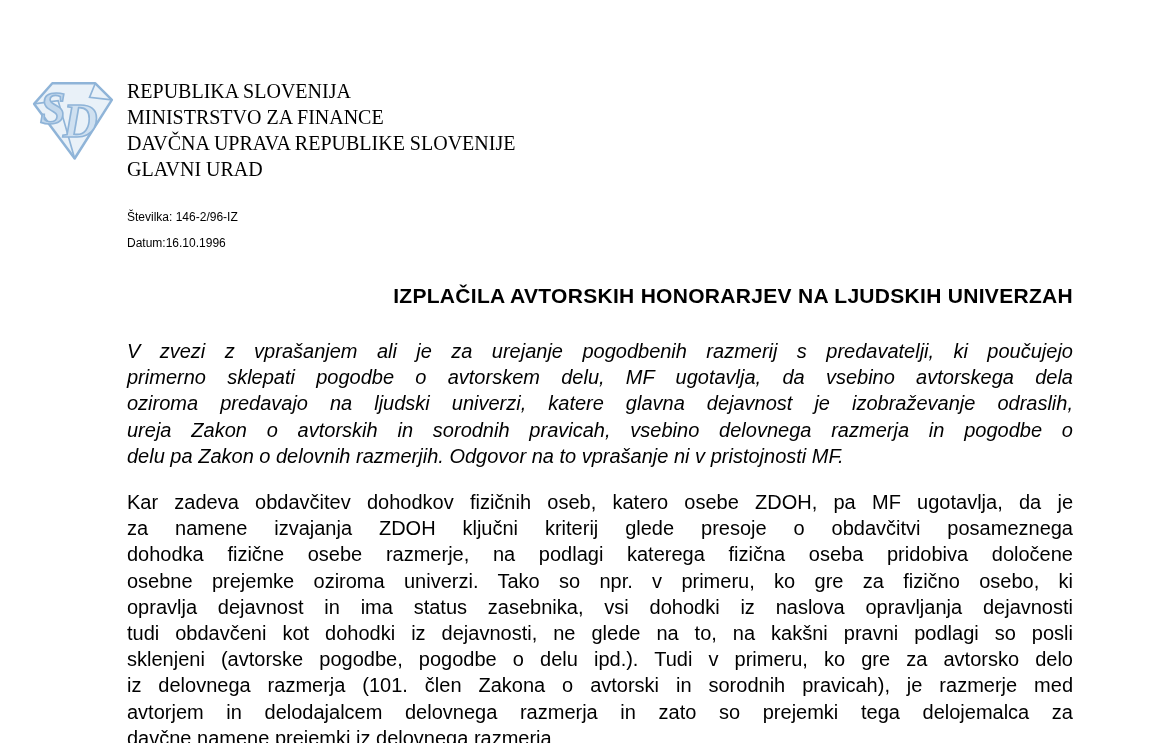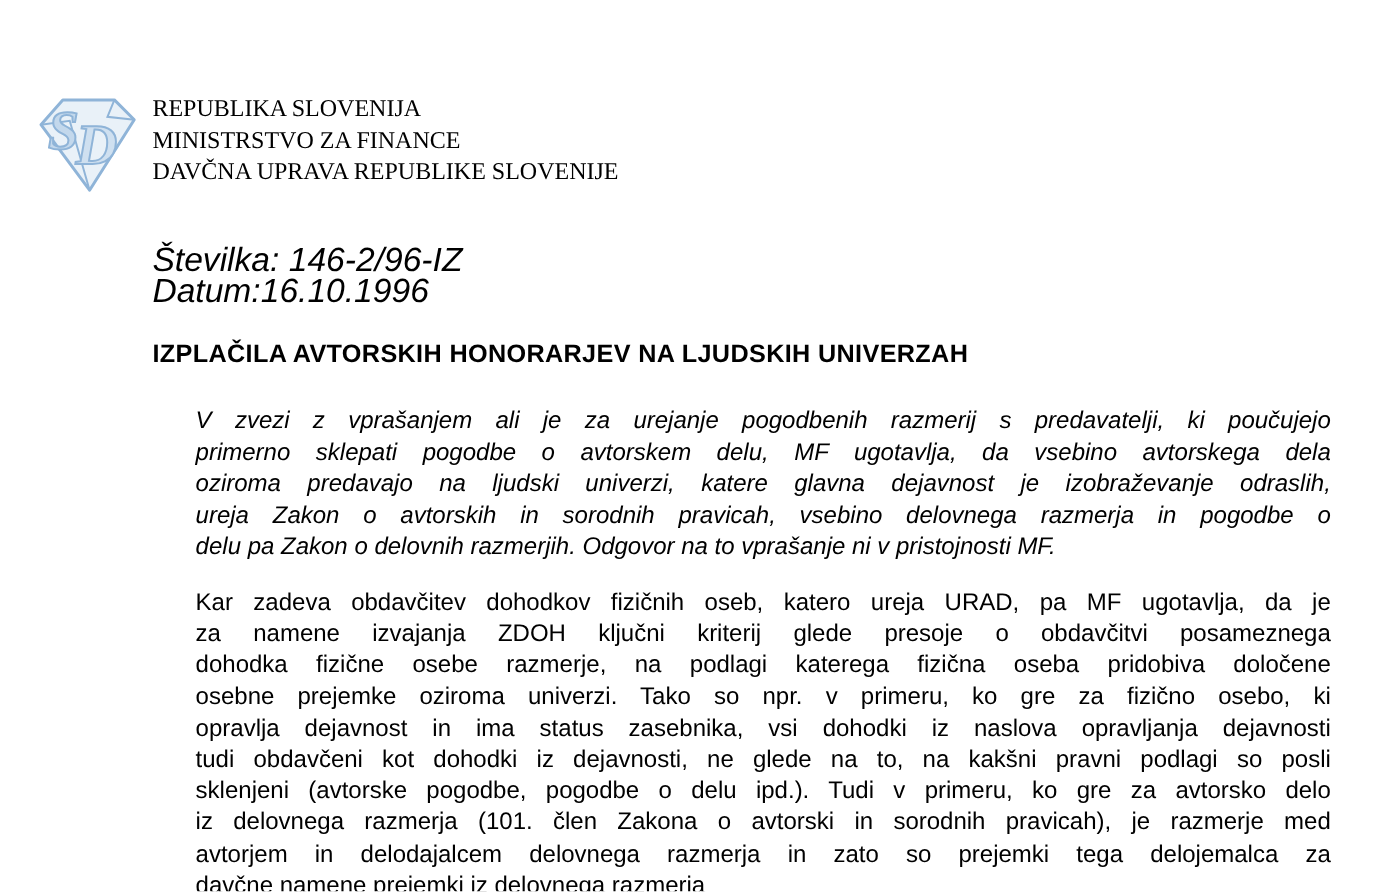--- a/index.html
+++ b/index.html
@@ -30,42 +30,40 @@
     top: 78px;
     font-size: 20px;
     line-height: 26px;
     white-space: nowrap;
     font-family: Liberation Serif, serif;
   }
   .doc-meta {
     position: absolute;
     left: 127px;
     top: 204px;
-    font-size: 28px;
+    font-size: 12px;
     line-height: 26px;
     white-space: nowrap;
-    font-style: italic;
   }
   .doc-title {
     position: absolute;
     left: 127px;
     top: 284px;
     width: 946px;
-    text-align: left;
+    text-align: right;
     font-size: 21px;
     font-weight: bold;
     letter-spacing: 0.3px;
     white-space: nowrap;
   }
   .para {
     position: absolute;
     left: 127px;
     width: 946px;
     font-size: 20px;
-    margin-left: 36px;
   }
   .para-intro {
     top: 338px;
     font-style: italic;
   }
   .para-body {
     top: 489px;
   }
   .line {
     height: 26.2px;
@@ -93,39 +91,40 @@
       <text x="12" y="62" font-family="Liberation Serif, DejaVu Serif, serif" font-size="56" font-weight="bold" font-style="italic" fill="#c3d8ec" stroke="#8fb4d8" stroke-width="2">S</text>
 
       <text x="40" y="78" font-family="Liberation Serif, DejaVu Serif, serif" font-size="58" font-weight="bold" font-style="italic" fill="#cfe0f0" stroke="#8fb4d8" stroke-width="2">D</text>
     </svg>
   </div>
 
   <div class="letterhead">
     <div>REPUBLIKA SLOVENIJA</div>
     <div>MINISTRSTVO ZA FINANCE</div>
     <div>DAVČNA UPRAVA REPUBLIKE SLOVENIJE</div>
+    <div>GLAVNI URAD</div>
   </div>
 
   <div class="doc-meta">
     <div>Številka: 146-2/96-IZ</div>
     <div>Datum:16.10.1996</div>
   </div>
 
   <div class="doc-title">IZPLAČILA AVTORSKIH HONORARJEV NA LJUDSKIH UNIVERZAH</div>
 
   <div class="para para-intro">
     <div class="line j">V zvezi z vprašanjem ali je za urejanje pogodbenih razmerij s predavatelji, ki poučujejo</div>
     <div class="line j">primerno sklepati pogodbe o avtorskem delu, MF ugotavlja, da vsebino avtorskega dela</div>
     <div class="line j">oziroma predavajo na ljudski univerzi, katere glavna dejavnost je izobraževanje odraslih,</div>
     <div class="line j">ureja Zakon o avtorskih in sorodnih pravicah, vsebino delovnega razmerja in pogodbe o</div>
     <div class="line">delu pa Zakon o delovnih razmerjih. Odgovor na to vprašanje ni v pristojnosti MF.</div>
   </div>
 
   <div class="para para-body">
-    <div class="line j">Kar zadeva obdavčitev dohodkov fizičnih oseb, katero ureja URAD, pa MF ugotavlja, da je</div>
+    <div class="line j">Kar zadeva obdavčitev dohodkov fizičnih oseb, katero osebe ZDOH, pa MF ugotavlja, da je</div>
     <div class="line j">za namene izvajanja ZDOH ključni kriterij glede presoje o obdavčitvi posameznega</div>
     <div class="line j">dohodka fizične osebe razmerje, na podlagi katerega fizična oseba pridobiva določene</div>
     <div class="line j">osebne prejemke oziroma univerzi. Tako so npr. v primeru, ko gre za fizično osebo, ki</div>
     <div class="line j">opravlja dejavnost in ima status zasebnika, vsi dohodki iz naslova opravljanja dejavnosti</div>
     <div class="line j">tudi obdavčeni kot dohodki iz dejavnosti, ne glede na to, na kakšni pravni podlagi so posli</div>
     <div class="line j">sklenjeni (avtorske pogodbe, pogodbe o delu ipd.). Tudi v primeru, ko gre za avtorsko delo</div>
     <div class="line j">iz delovnega razmerja (101. člen Zakona o avtorski in sorodnih pravicah), je razmerje med</div>
     <div class="line j">avtorjem in delodajalcem delovnega razmerja in zato so prejemki tega delojemalca za</div>
     <div class="line">davčne namene prejemki iz delovnega razmerja</div>
   </div>

